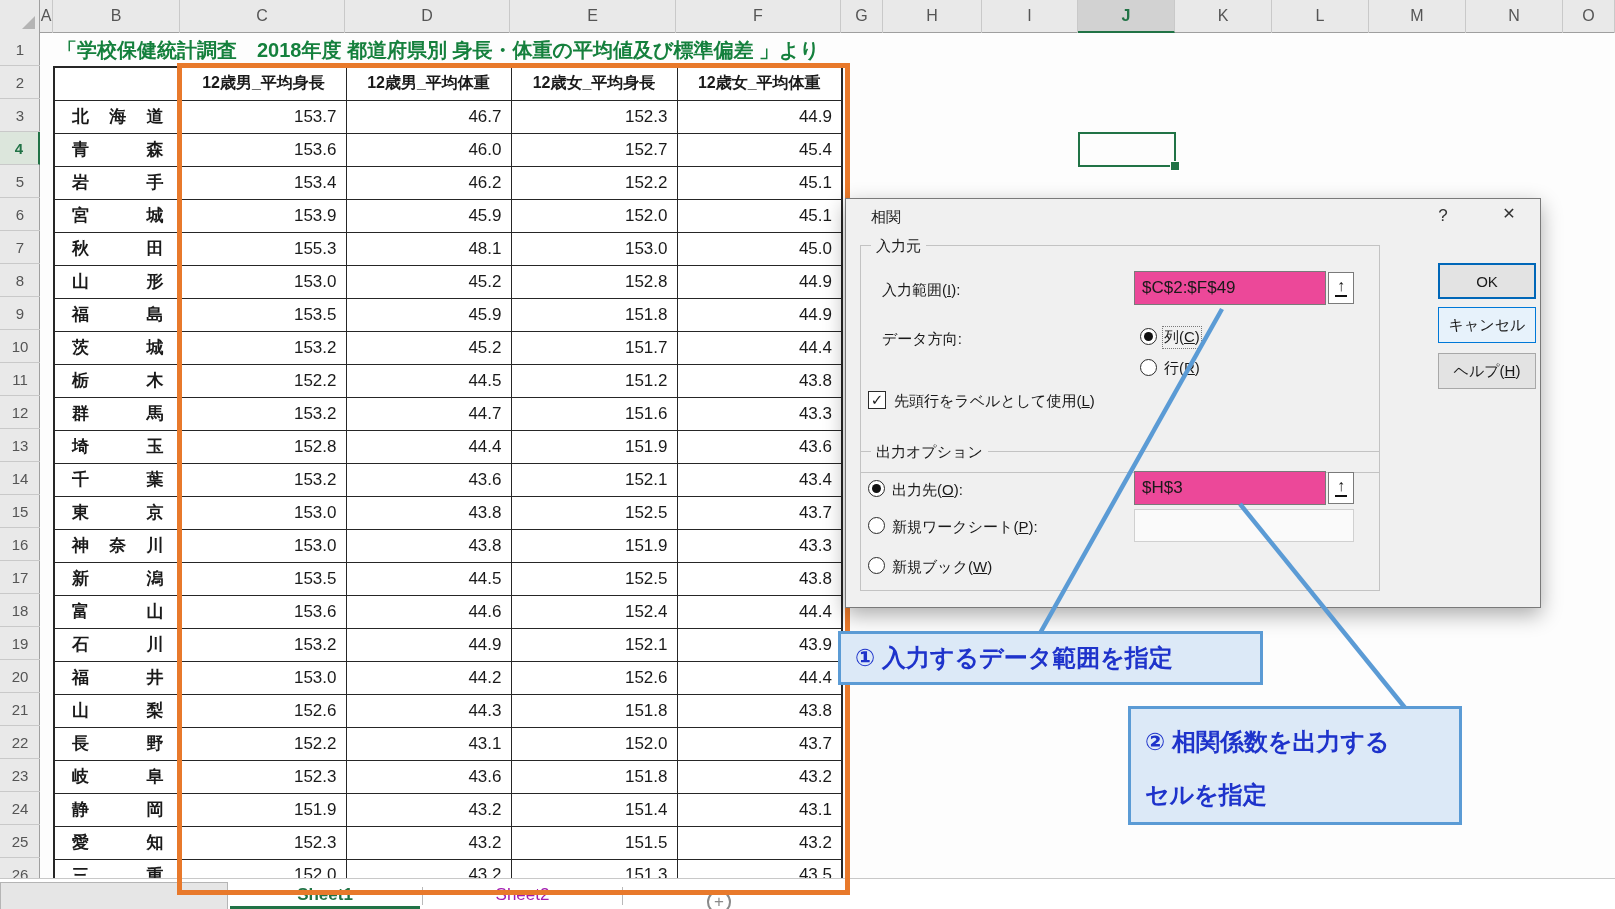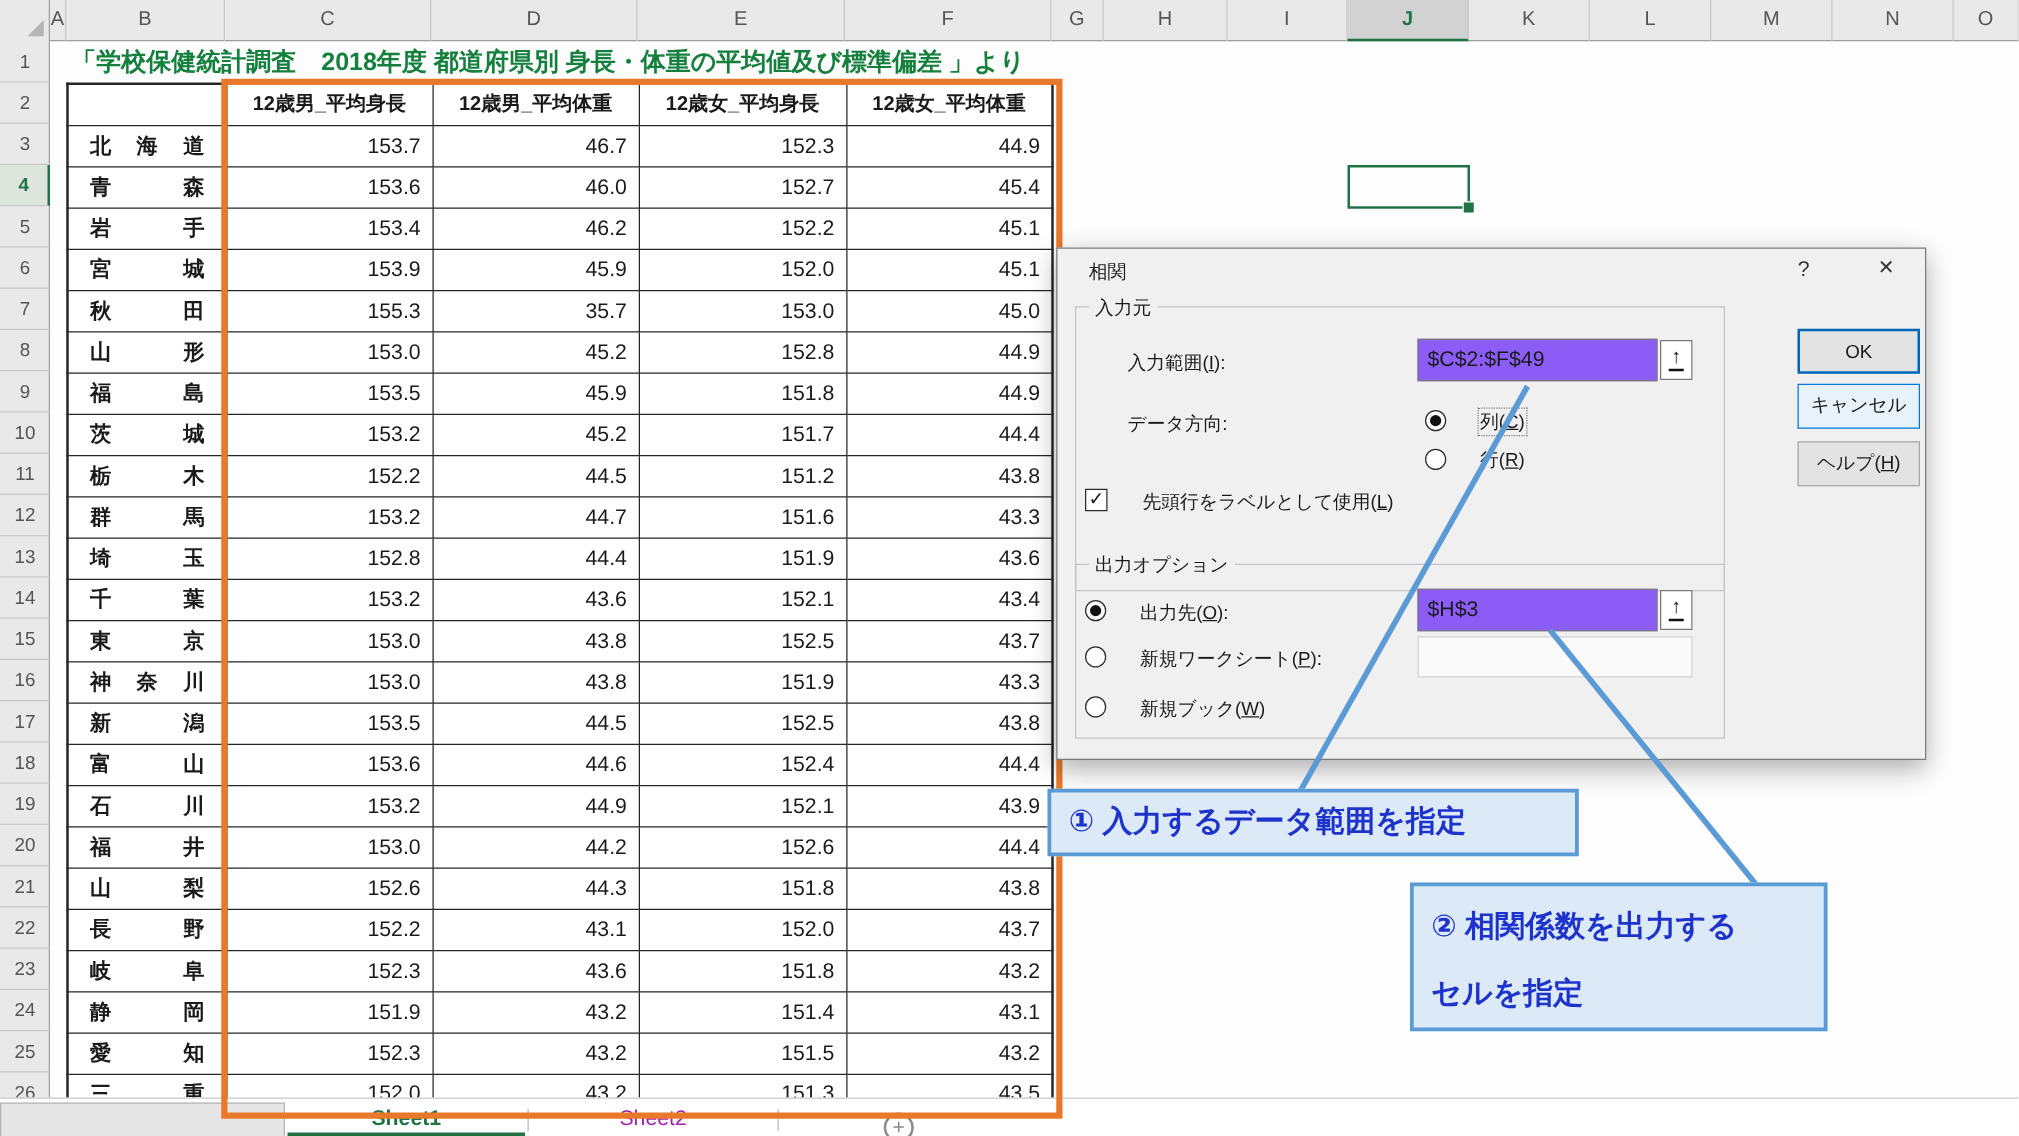--- a/index.html
+++ b/index.html
@@ -46,23 +46,23 @@
 
   
   #dialog { position:absolute; left:845px; top:198px; width:696px; height:410px; background:#f0f0f0; border:1px solid #7a7a7a; box-shadow:0 7px 20px rgba(0,0,0,.32); z-index:20; font-size:15px; color:#1a1a1a; }
   #dlg-title { position:absolute; left:25px; top:9px; font-size:15px; }
   #dlg-help { position:absolute; left:586px; top:7px; width:22px; height:22px; text-align:center; font-size:17px; color:#333; }
   #dlg-close { position:absolute; left:648px; top:5px; width:30px; height:24px; text-align:center; font-size:16px; color:#333; }
   .groupbox { position:absolute; border:1px solid #c3c3c3; }
   .groupbox .gb-label { position:absolute; left:10px; top:-9px; background:#f0f0f0; padding:0 5px; font-size:15px; }
   #grp-input { left:14px; top:46px; width:520px; height:228px; }
   #grp-output { left:14px; top:252px; width:520px; height:140px; }
-  .dlg-label { position:absolute; white-space:nowrap;margin-left:20px; }
+  .dlg-label { position:absolute; white-space:nowrap; }
   .u { text-decoration:underline; }
-  .textbox { position:absolute; background:#8b5cf6; border:1px solid #7a7a7a; font-size:17px; line-height:32px; padding-left:7px; color:#1a1a1a; }
+  .textbox { position:absolute; background:#ec4899; border:1px solid #7a7a7a; font-size:17px; line-height:32px; padding-left:7px; color:#1a1a1a; }
   .textbox.disabled { background:#fafafa; border:1px solid #d0d0d0; }
   .picker-btn { position:absolute; width:26px; height:32px; background:#fff; border:1px solid #7a7a7a; text-align:center; }
   .picker-btn .arrow { display:inline-block; margin-top:4px; font-size:16px; font-weight:bold; line-height:18px; border-bottom:2px solid #111; padding:0 2px; }
   .radio { position:absolute; width:17px; height:17px; border:1px solid #2b2b2b; border-radius:50%; background:#fff; }
   .radio.sel::after { content:""; position:absolute; left:3px; top:3px; width:9px; height:9px; background:#111; border-radius:50%; }
   .checkbox { position:absolute; width:18px; height:18px; border:1px solid #2b2b2b; background:#fff; text-align:center; font-size:15px; font-weight:bold; line-height:16px; }
   .focus-dotted { outline:1px dotted #7a7a7a; outline-offset:1px; }
   .dlg-btn { position:absolute; left:592px; width:98px; height:36px; text-align:center; line-height:33px; font-size:15px; color:#1a1a1a; }
   #btn-ok { top:64px; background:#e3e3e3; border:2px solid #0067b8; }
   #btn-cancel { top:108px; background:#e7f2fb; border:1px solid #0078d7; }
@@ -197,21 +197,21 @@
           <td class="val">45.1</td>
         </tr>
         <tr>
           <td class="pref">
             <div class="pref-flex">
               <span>秋</span>
               <span>田</span>
             </div>
           </td>
           <td class="val">155.3</td>
-          <td class="val">35.7</td>
+          <td class="val">48.1</td>
           <td class="val">153.0</td>
           <td class="val">45.0</td>
         </tr>
         <tr>
           <td class="pref">
             <div class="pref-flex">
               <span>山</span>
               <span>形</span>
             </div>
           </td>

